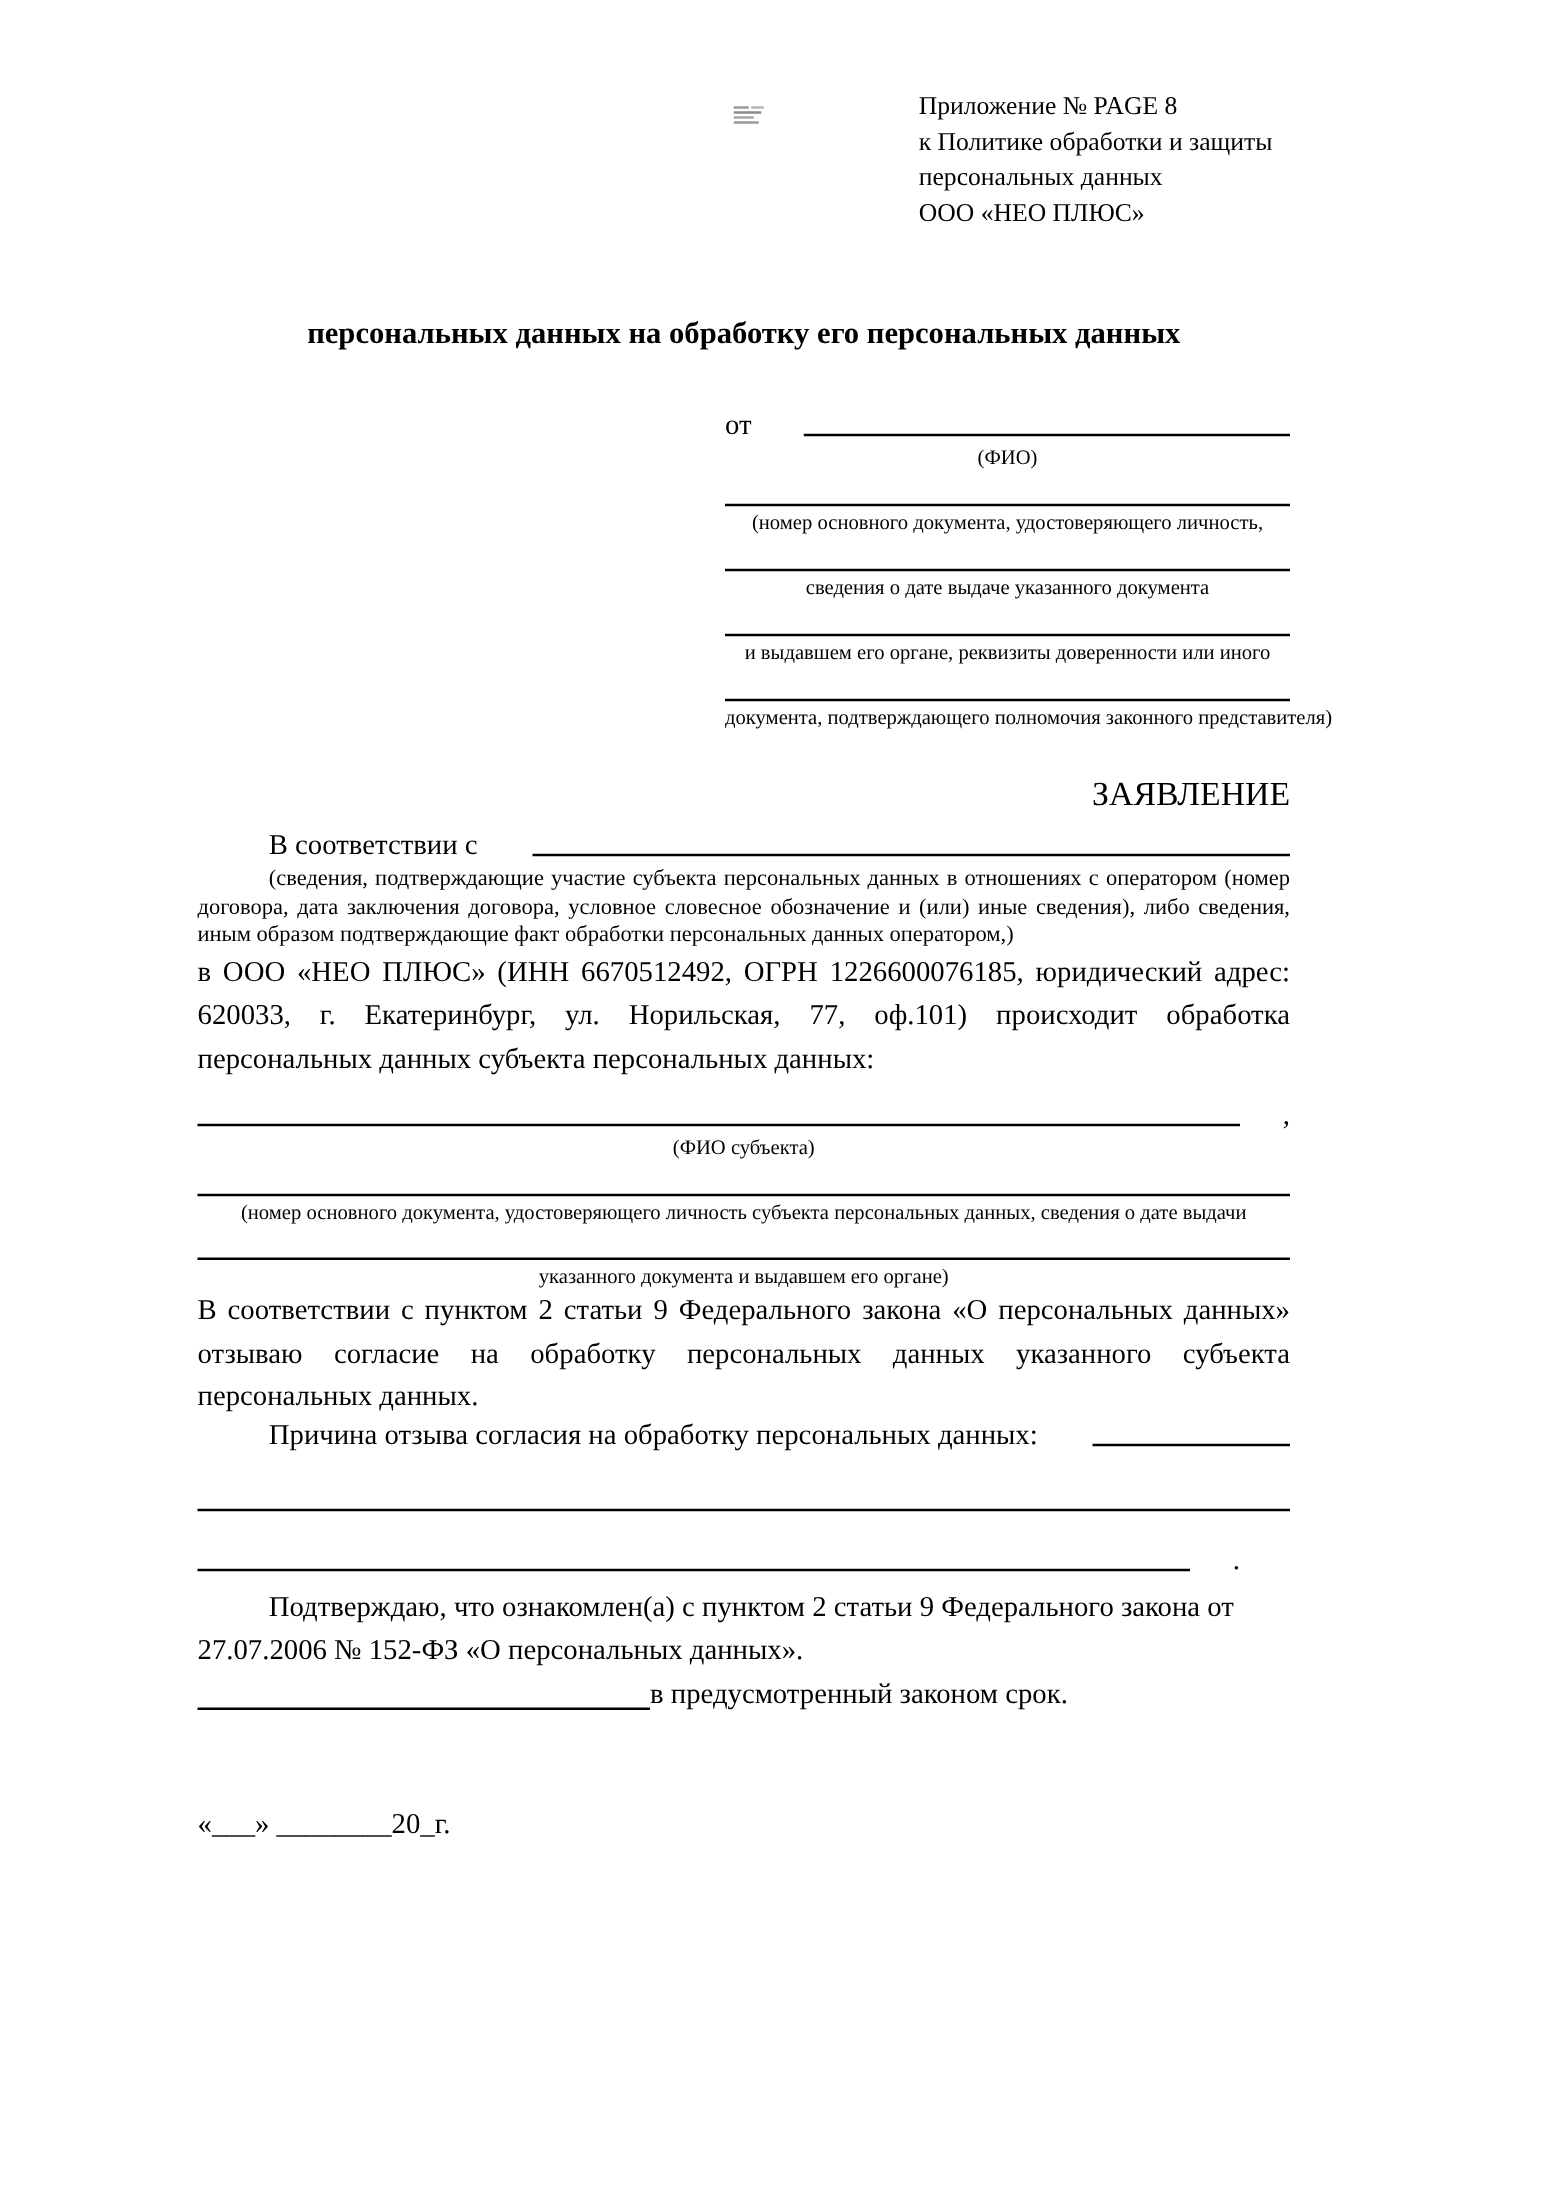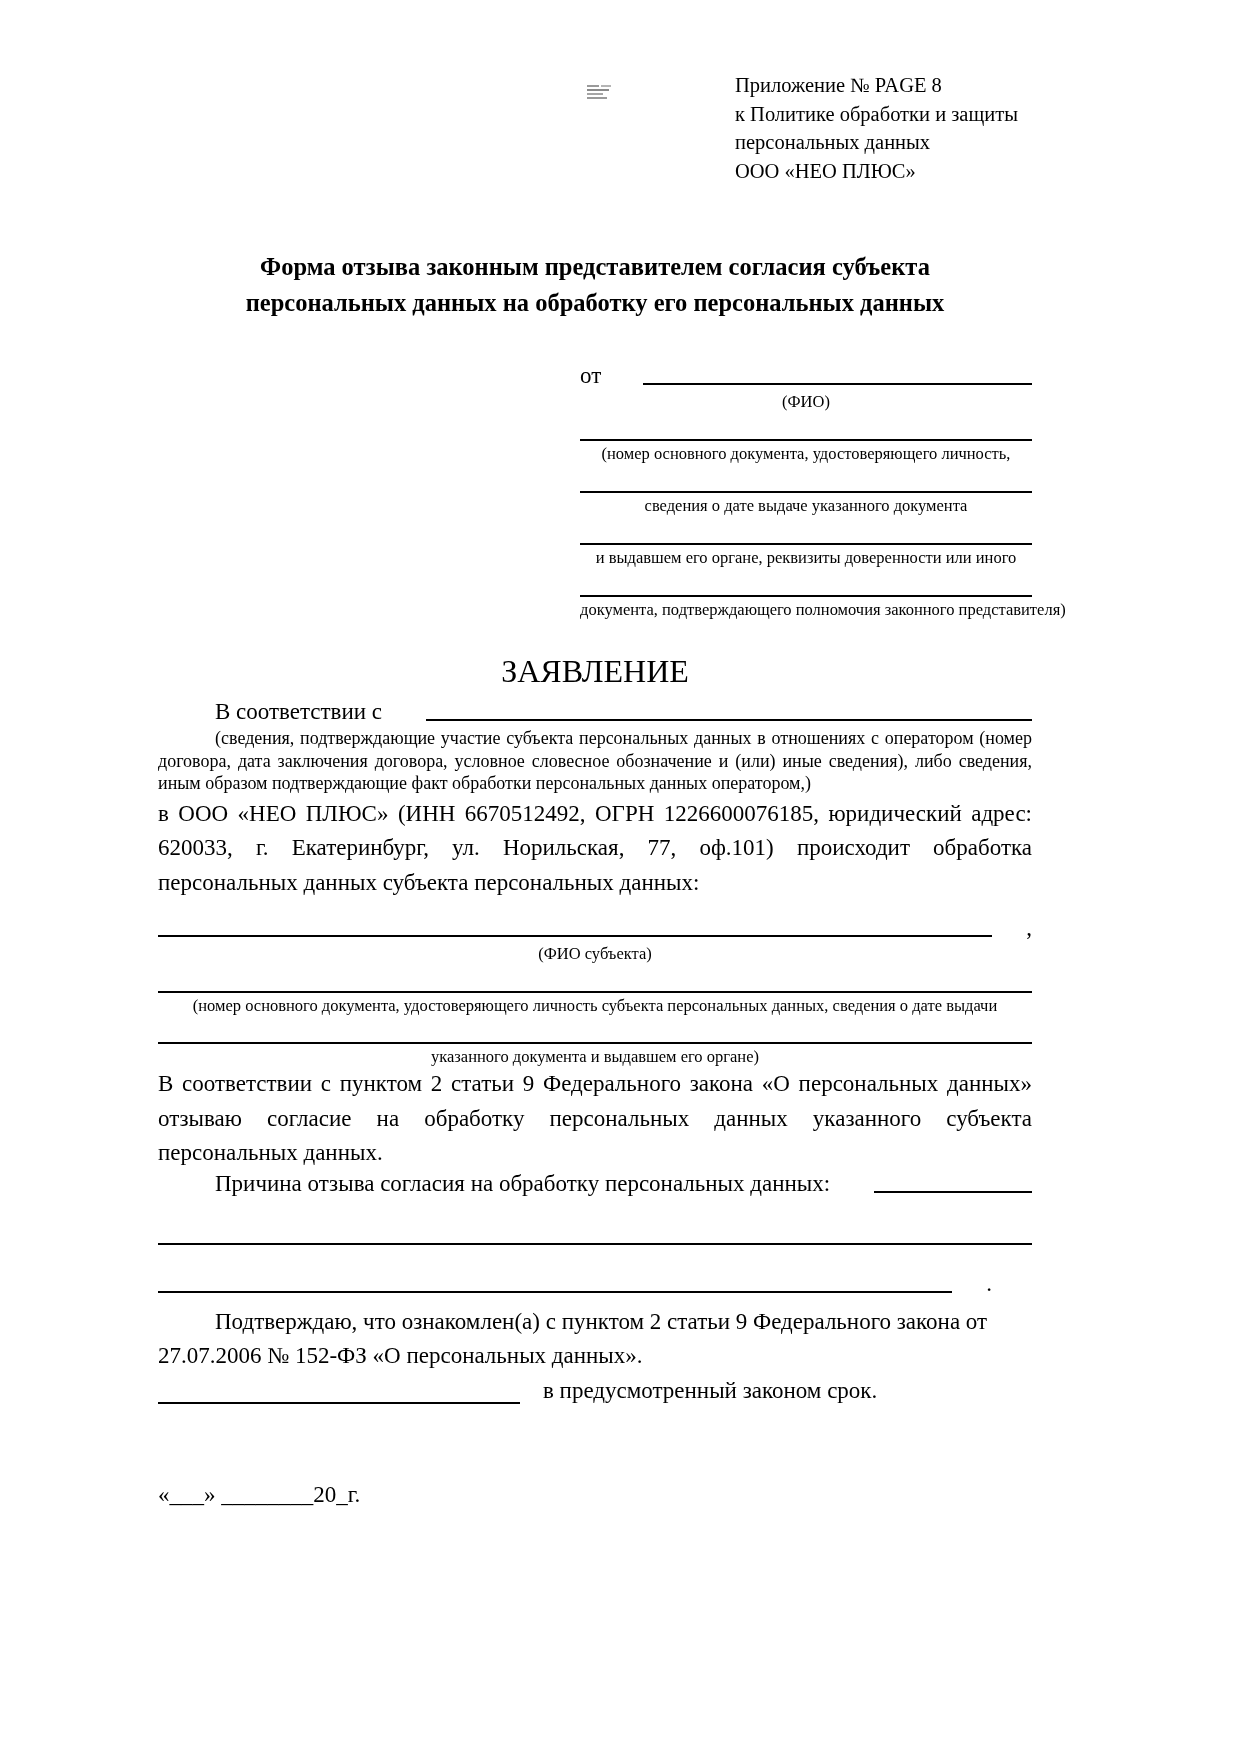--- a/index.html
+++ b/index.html
@@ -24,37 +24,37 @@
   .addressee { margin-top:42px; margin-left:422px; width:452px; font-size:23px; }
   .addressee .to { line-height:30px; }
   .fill-line { display:flex; align-items:flex-end;gap:34px; }
   .rule { border-bottom:2px solid #000; }
   .grow { flex:1 1 auto; margin-bottom:4px; }
   .from-line { margin-top:4px; }
   .from-line .grow { margin-left:8px; }
   .caption { font-size:16.5px; line-height:20px; text-align:center; margin-top:3px; white-space:nowrap; }
   .rule.full { height:0; margin-top:27px; }
   
-  .statement-heading { margin-top:36px; text-align:center; font-size:32px; line-height:30px; }
+  .statement-heading { margin-top:36px; text-align:right; font-size:27px; line-height:30px; }
   .intro-line { margin-top:13px; padding-left:57px; font-size:23px; }
   .intro-line .grow { margin-left:10px; }
   .fine-print { margin:2px 0 0 0; font-size:18px; line-height:22.5px; text-align:justify; text-indent:57px; }
   .body { margin:0; font-size:23px; line-height:34.5px; }
   .just { text-align:justify; }
   .indent { text-indent:57px; }
   .mt2 { margin-top:2px; }
   .subject-line { margin-top:15px; font-size:23px; }
   .cap-wide { white-space:nowrap; overflow:visible; }
   .rule.gap24 { margin-top:26px; }
   .reason-line { padding-left:57px; font-size:23px; }
   .reason-line .grow { margin-left:10px; }
   .rule.gap44 { margin-top:46px; }
   .dot-line { margin-top:26px; padding-right:40px; font-size:23px; }
   .confirm { margin-top:8px; }
-  .response-line { font-size:23px; line-height:34.5px; display:flex; align-items:flex-end;gap:23px; }
+  .response-line { font-size:23px; line-height:34.5px; display:flex; align-items:flex-end; }
   .rule.addr { width:362px; margin-bottom:4px; }
   
   .sign-row { margin-top:74px; display:flex; justify-content:space-between; align-items:flex-end; font-size:23px; }
   .sig-group { display:flex; align-items:flex-end; }
   .rule.sig { width:272px; margin-bottom:4px; }
 </style>
 </head>
 <body>
 
 <div class="page">
@@ -71,21 +71,20 @@
     </span>
     <div class="header-block">
       <div>Приложение №  PAGE 8</div>
       <div>к Политике обработки и защиты</div>
       <div>персональных данных</div>
       <div>ООО «НЕО ПЛЮС»</div>
     </div>
   </div>
 
   <div class="title">
-    <div>Форма отзыва законным представителем согласия субъекта</div>
     <div>персональных данных на обработку его персональных данных</div>
   </div>
 
   <div class="addressee">
     <div class="fill-line from-line">
       <span>от</span>
       <span class="rule grow"></span>
     </div>
     <div class="caption">(ФИО)</div>
 

